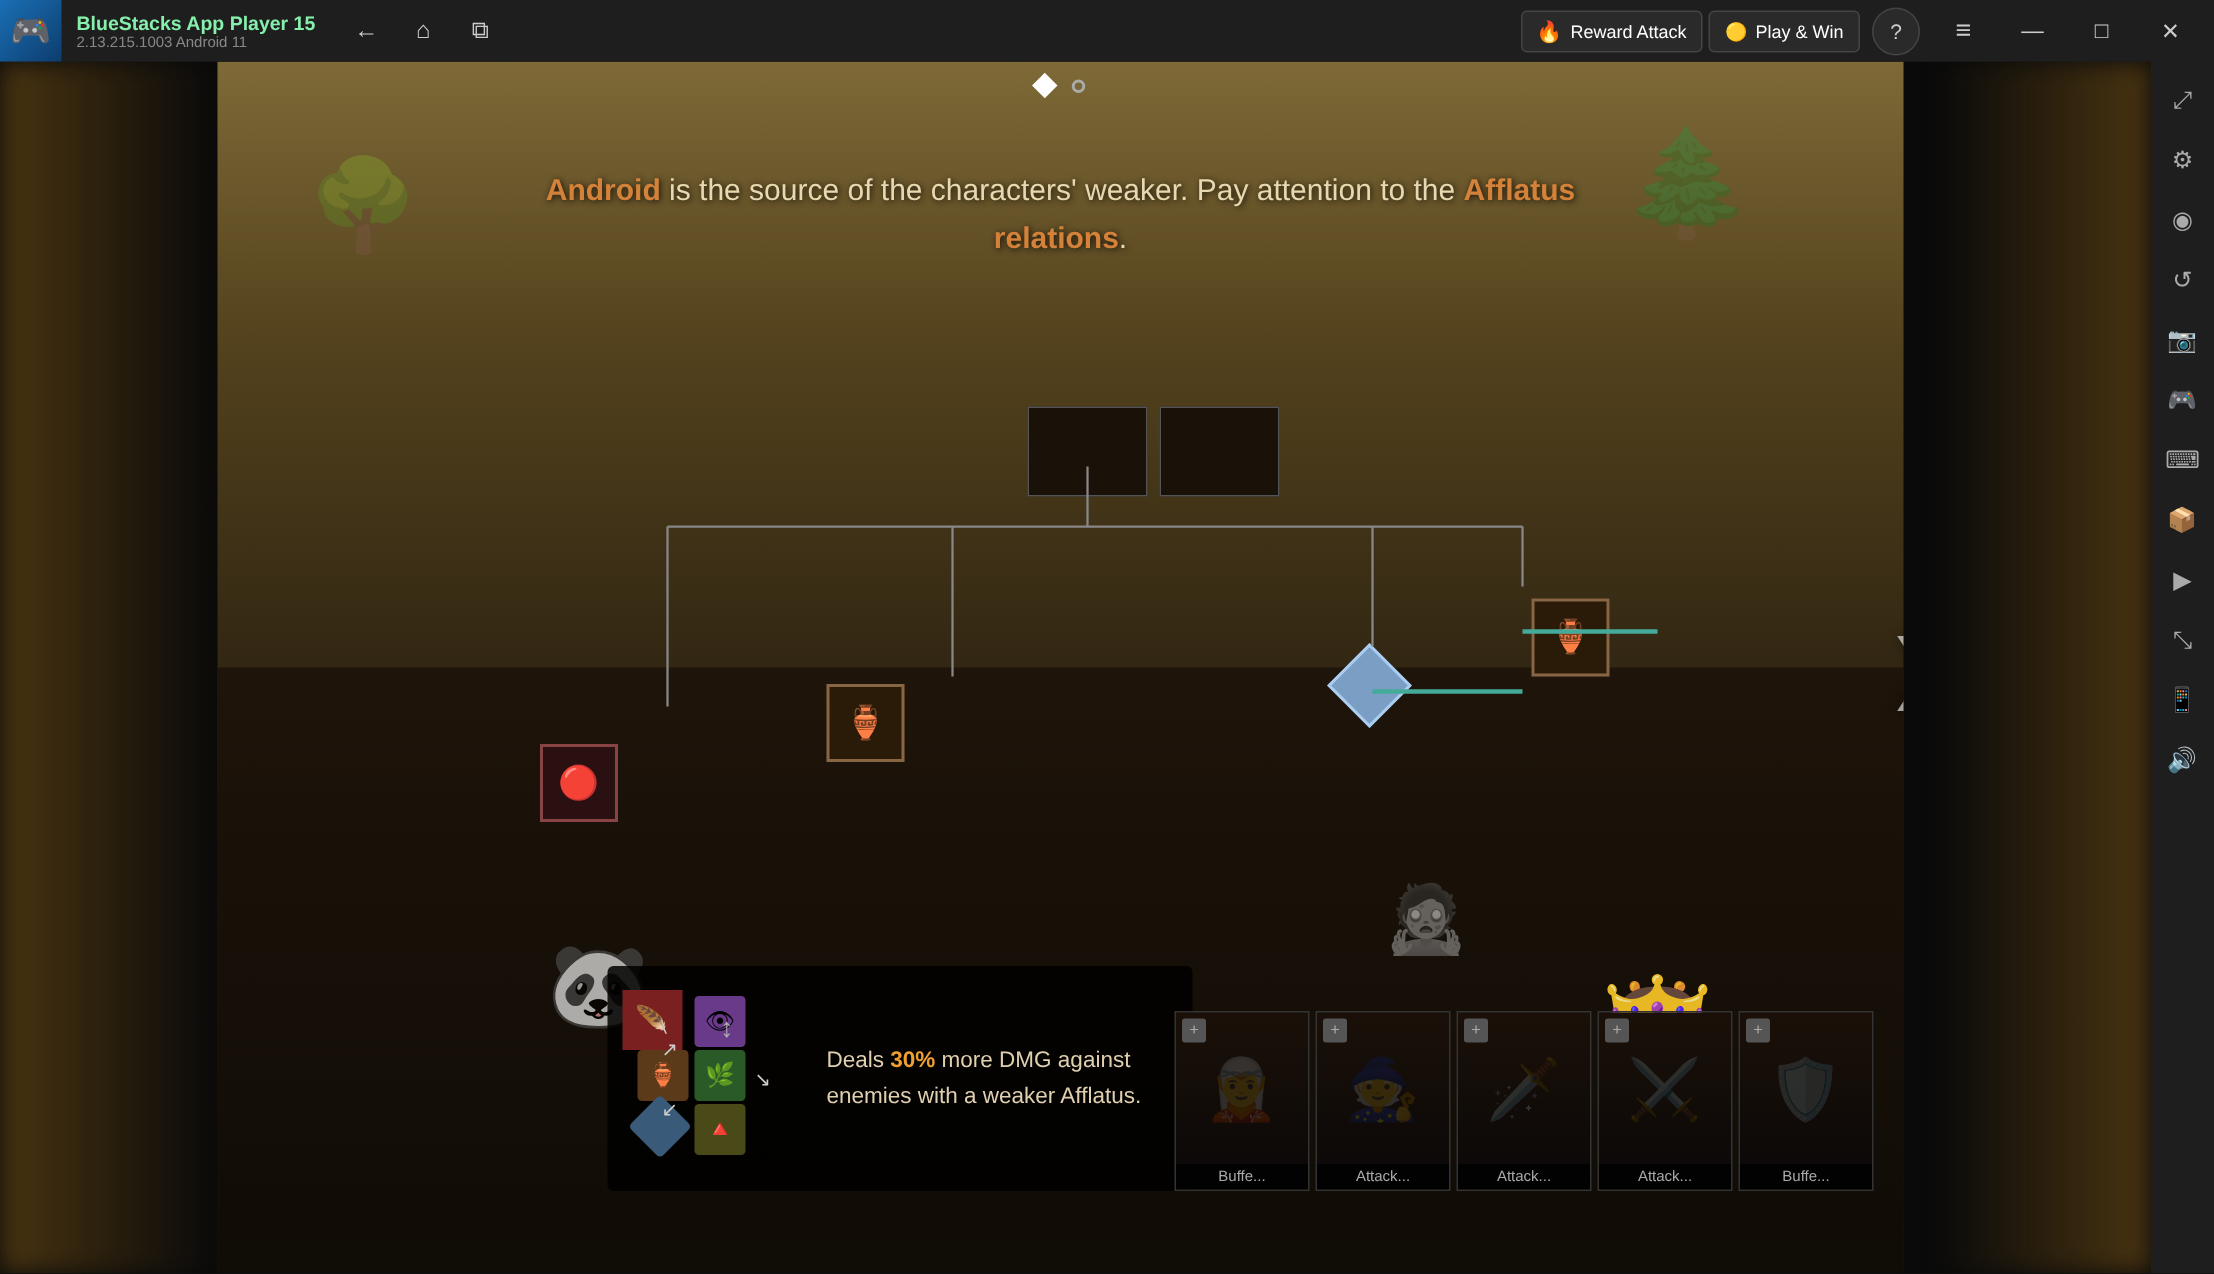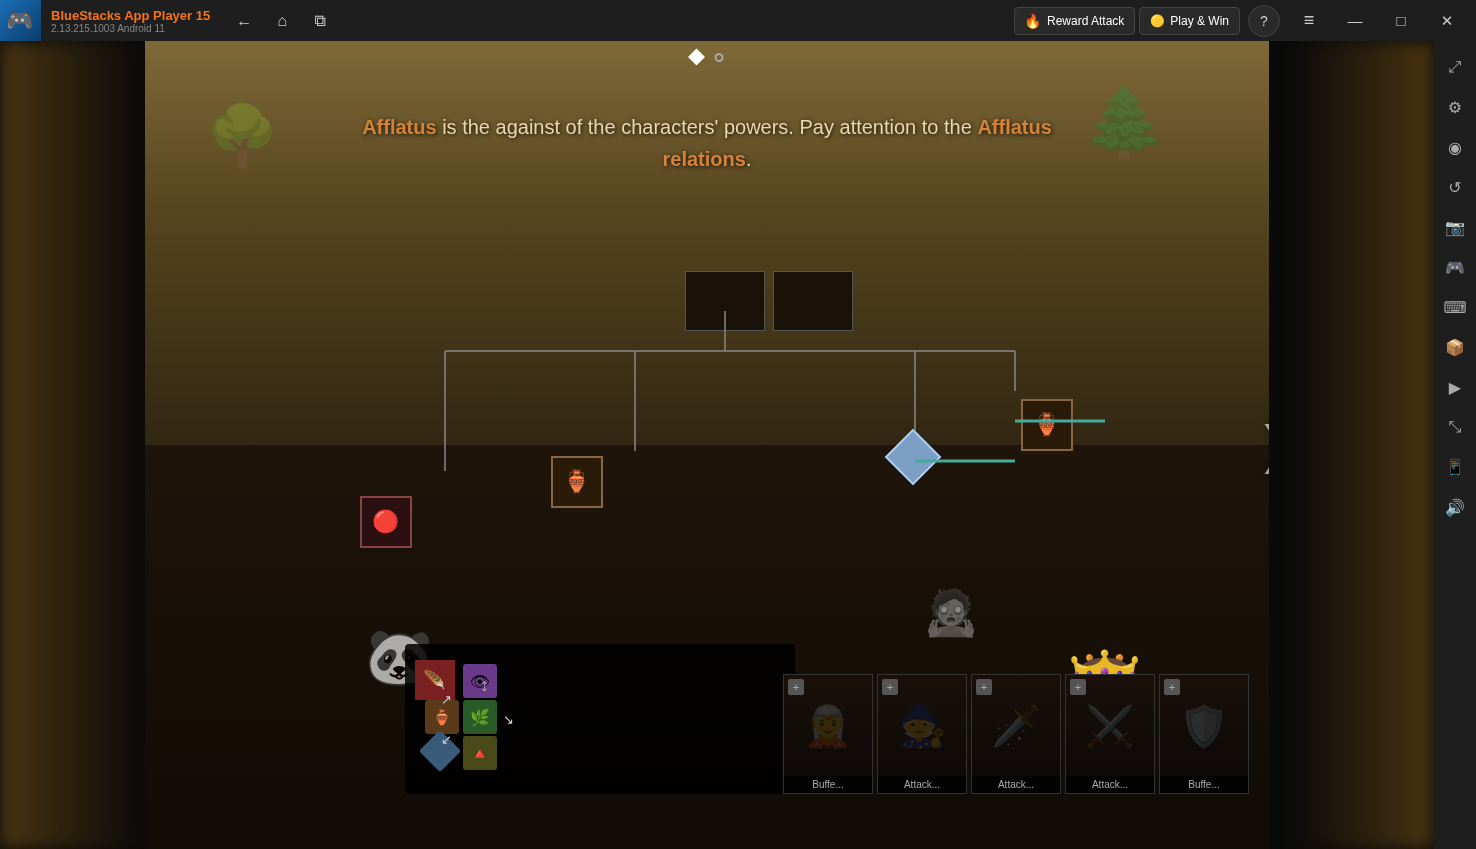--- a/index.html
+++ b/index.html
@@ -34,21 +34,21 @@
     #titlebar-logo span {
       font-size: 22px;
     }
     #titlebar-appname {
       display: flex;
       flex-direction: column;
       padding: 0 10px;
       flex-shrink: 0;
     }
     #titlebar-appname .name {
-      color: #f97316;
+      color: #86efac;
       font-size: 13px;
       font-weight: 600;
     }
     #titlebar-appname .version {
       color: #888;
       font-size: 10px;
     }
     #titlebar-nav {
       display: flex;
       align-items: center;
@@ -450,21 +450,21 @@
 
     <div style="position:absolute;top:60px;left:60px;font-size:60px;opacity:0.3;color:#4a3820;">🌳</div>
     <div style="position:absolute;top:40px;right:100px;font-size:70px;opacity:0.25;color:#3a2810;">🌲</div>
 
     <div id="slide-dots">
       <div class="dot active" style="background:#fff;width:12px;height:12px;transform:rotate(45deg);"></div>
       <div class="dot inactive" style="background:transparent;border:2px solid #aaa;border-radius:50%;width:9px;height:9px;margin-top:2px;transform:none;"></div>
     </div>
 
     <div id="tutorial-text">
-      <span class="afflatus-word">Afflatus</span><span> is the against of the characters' powers. Pay attention to the </span><span class="afflatus-relations">Afflatus relations</span><span>.</span>
+      <span class="afflatus-word">Android</span><span> is the source of the characters' weaker. Pay attention to the </span><span class="afflatus-relations">Afflatus relations</span><span>.</span>
     </div>
 
     <svg id="connections-svg">
 
       <line x1="580" y1="270" x2="580" y2="310" stroke="#888" stroke-width="1.5"></line>
 
       <line x1="300" y1="310" x2="870" y2="310" stroke="#888" stroke-width="1.5"></line>
 
       <line x1="300" y1="310" x2="300" y2="430" stroke="#888" stroke-width="1.5"></line>
 
@@ -527,20 +527,23 @@
 
         <div style="position:absolute;top:-4px;left:-10px;width:40px;height:40px;background:#7a2020;display:flex;align-items:center;justify-content:center;font-size:18px;">
           <span>🪶</span>
         </div>
 
         <div style="position:absolute;top:28px;left:16px;color:#ccc;font-size:13px;">↗</div>
         <div style="position:absolute;top:48px;left:78px;color:#ccc;font-size:13px;">↘</div>
         <div style="position:absolute;top:68px;left:16px;color:#ccc;font-size:13px;">↙</div>
       </div>
 
+      <div id="info-text">
+        <span>Deals </span><span class="percent">30%</span><span> more DMG against enemies with a weaker Afflatus.</span>
+      </div>
     </div>
 
     <div id="character-strip">
       <div class="char-thumb">
         <div class="plus-badge">+</div>
         <div class="char-silhouette">🧝</div>
         <div class="char-thumb-label">Buffe...</div>
       </div>
       <div class="char-thumb">
         <div class="plus-badge">+</div>

